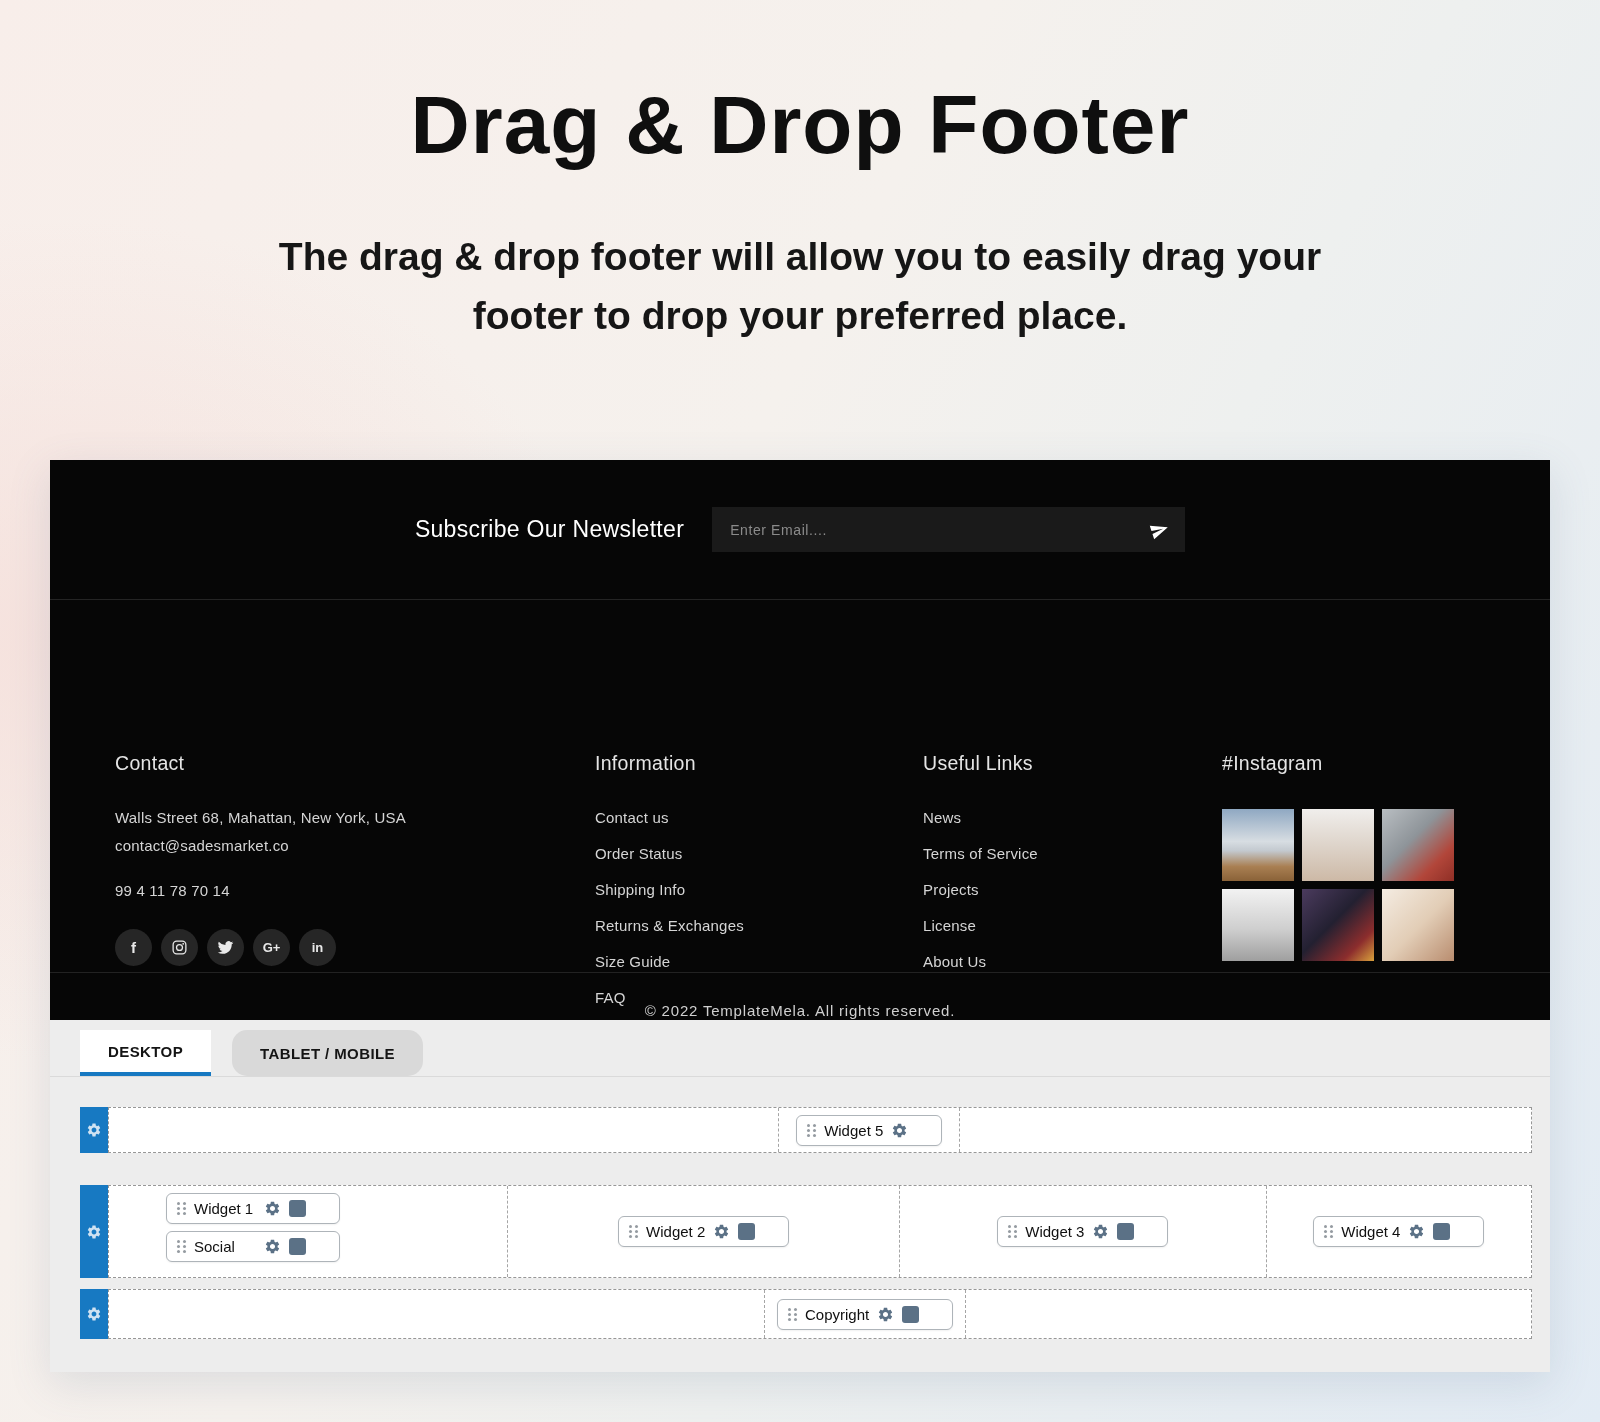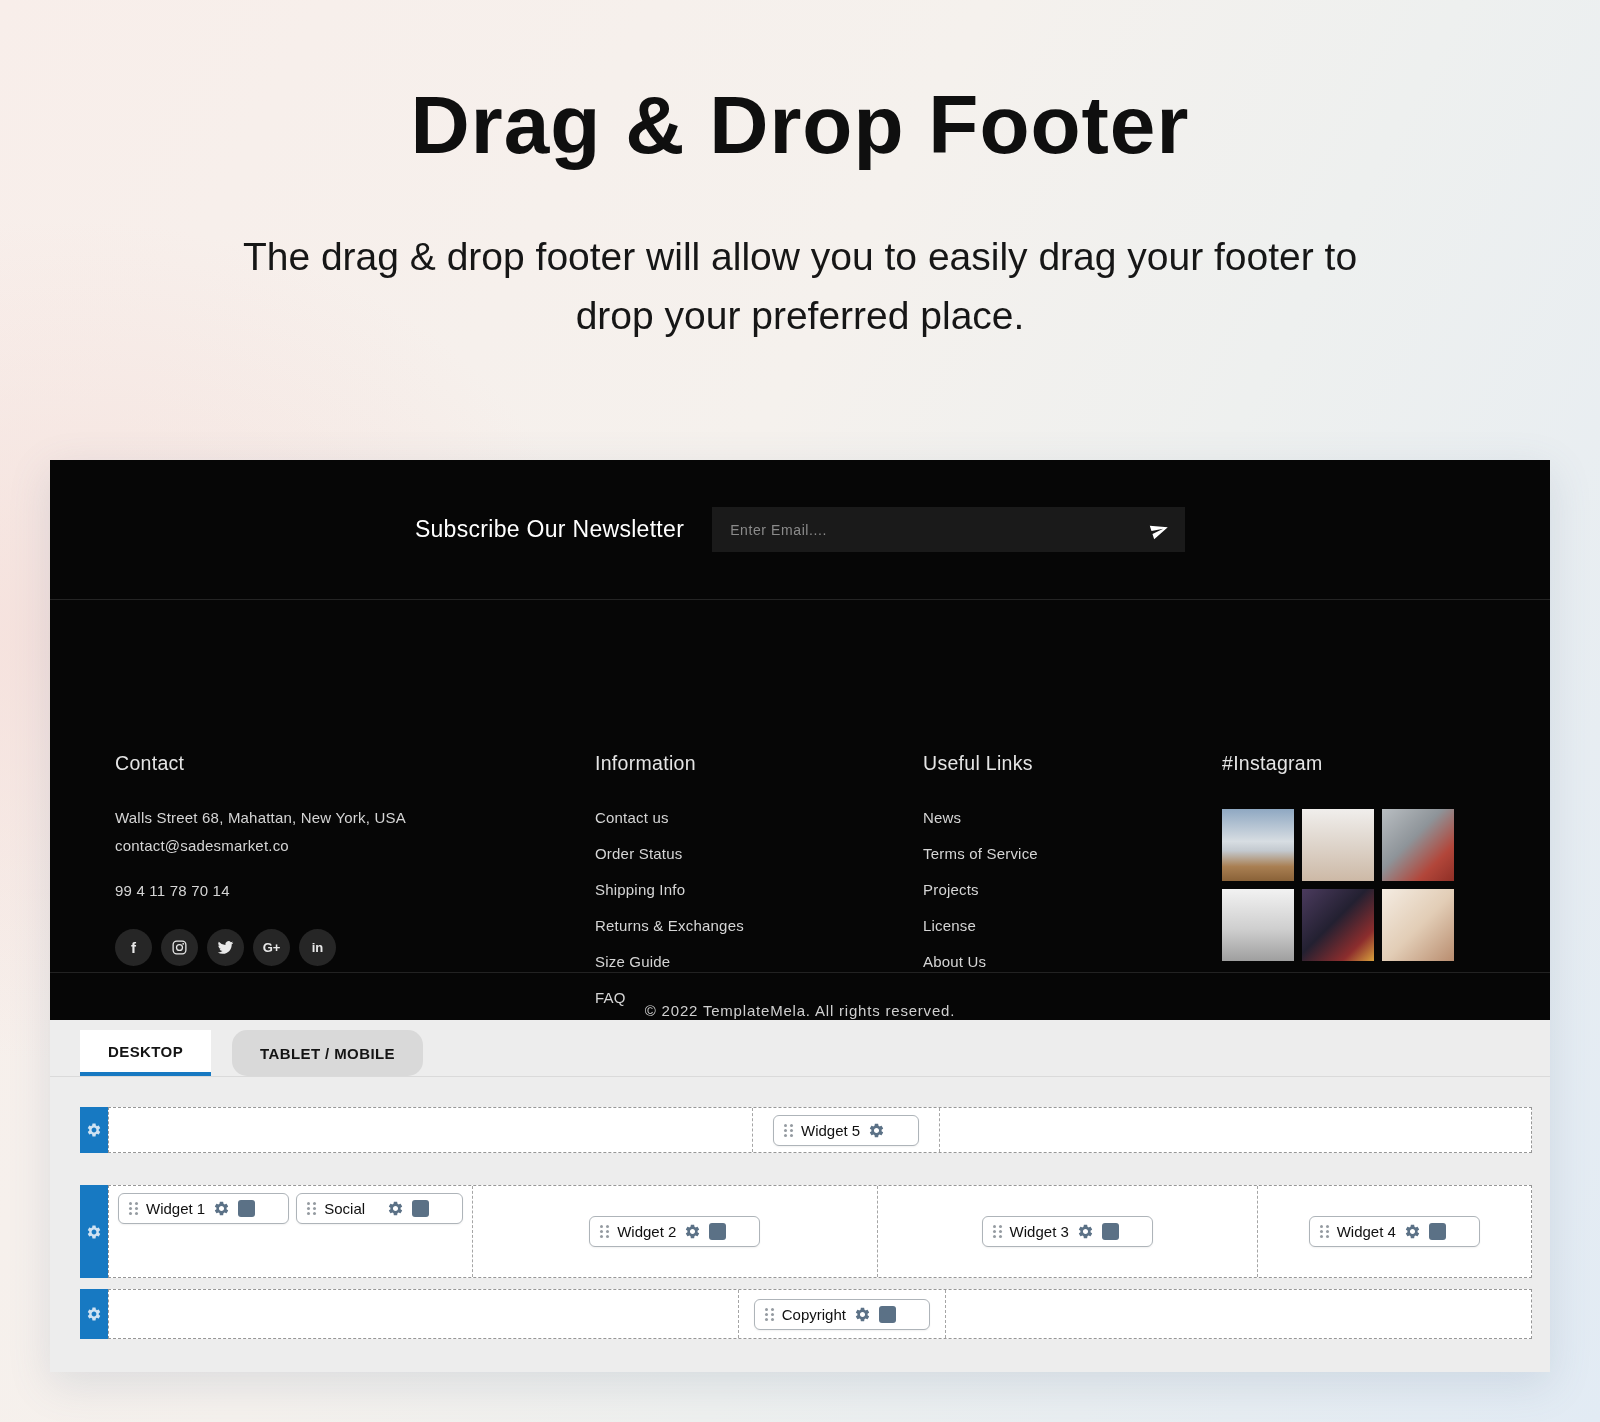--- a/index.html
+++ b/index.html
@@ -16,21 +16,21 @@
   }
 
   
   .hero-title {
     position:absolute; top:78px; left:0; width:100%;
     text-align:center; font-size:82px; font-weight:700; color:#0f0f0f;
     letter-spacing:1px; margin:0;
   }
   .hero-sub {
     position:absolute; top:228px; left:50%; transform:translateX(-50%);
-    width:1160px; text-align:center; font-size:39px; font-weight:400;
+    width:1160px; text-align:center; font-size:39px; font-weight:700;
     color:#161616; line-height:1.5; margin:0;
   }
 
   
   .card {
     position:absolute; left:50px; top:460px; width:1500px;
     box-shadow:0 12px 40px rgba(90,110,140,.16);
   }
 
   
@@ -105,27 +105,27 @@
 
   .wrow { position:absolute; left:30px; width:1452px; display:flex; }
   .wrow-1 { top:87px;  height:46px; }
   .wrow-2 { top:165px; height:93px; }
   .wrow-3 { top:269px; height:50px; }
   .handle {
     width:28px; background:#1779c2; display:flex; align-items:center; justify-content:center;
     cursor:pointer; flex:0 0 28px;
   }
   .handle svg { width:16px; height:16px; fill:#cfe2f2; }
-  .rowbody { flex:1; display:flex; background:#fff; border:1px dashed #979797; }
+  .rowbody { flex:1; display:flex; background:#fff; border:1px dashed #979797;padding-left:48px; }
   .cell {
     border-left:1px dashed #a5a5a5; display:flex; align-items:center; justify-content:center;
   }
   .cell:first-child { border-left:none; }
   .cell.stack {
-    flex-direction:row; align-items:flex-start; justify-content:flex-start;
+    flex-direction:column; align-items:flex-start; justify-content:flex-start;
     padding:7px 9px; gap:7px;
   }
 
   .chip {
     display:inline-flex; align-items:center; gap:8px;
     background:#fff; border:1px solid #aeb4b9; border-radius:6px;
     padding:6px 10px; font-size:15px; color:#101010; cursor:grab;
     box-shadow:0 1px 2px rgba(0,0,0,.06); white-space:nowrap;
   }
   .chip.fixed { width:174px; }

